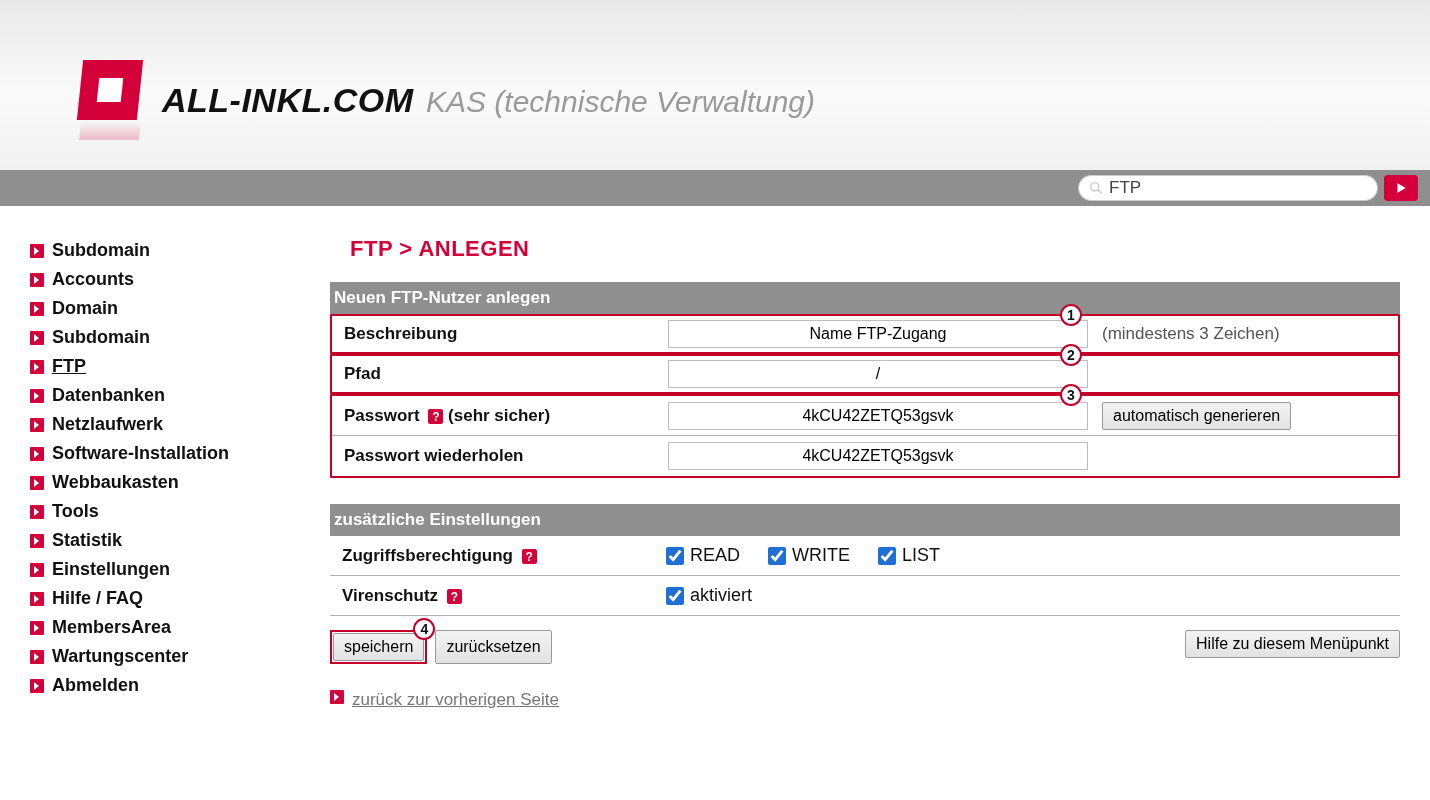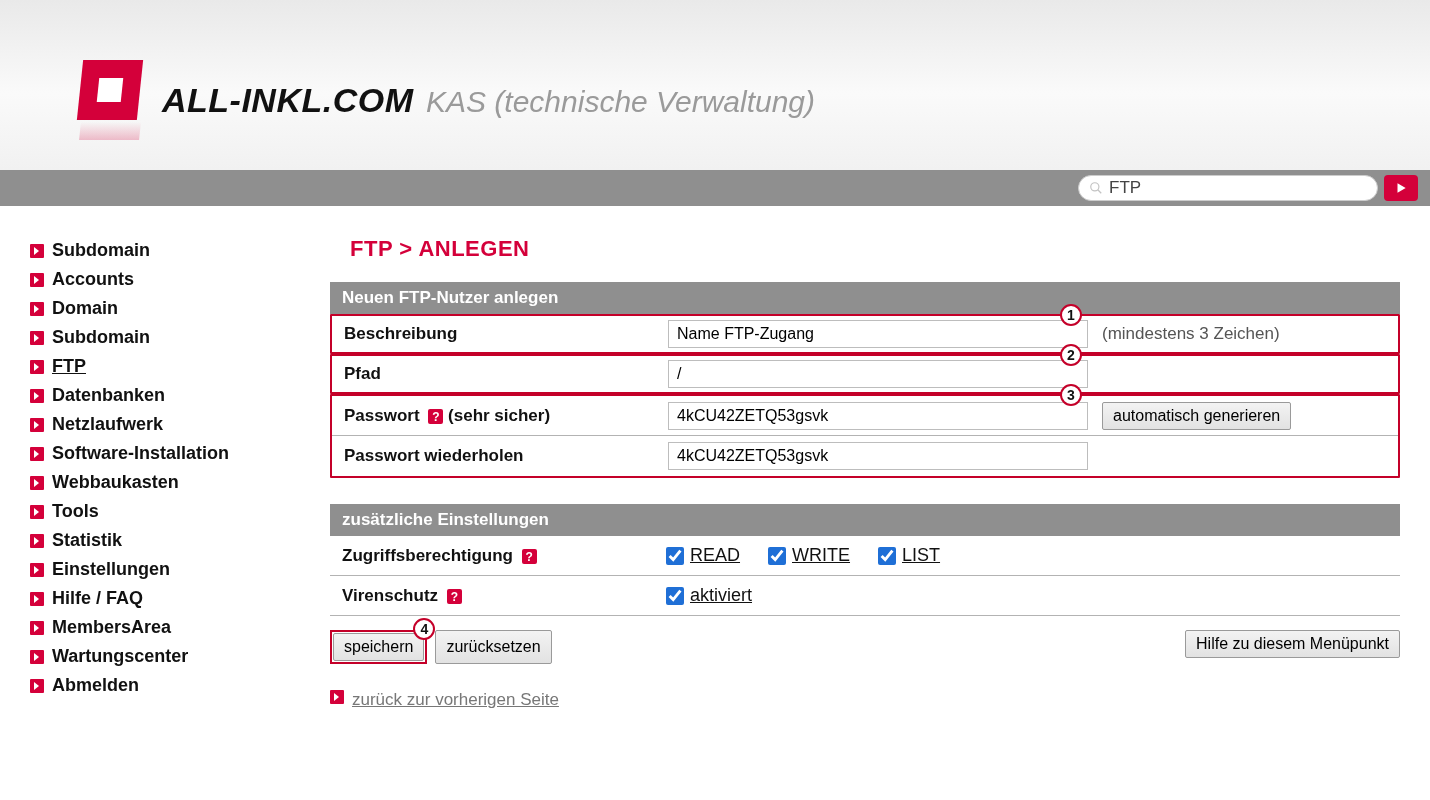--- a/index.html
+++ b/index.html
@@ -43,28 +43,28 @@
   .sidebar { width: 260px; flex: 0 0 260px; }
   .sidebar ul { list-style:none; }
   .sidebar li { padding: 4px 0; font-size:18px; font-weight:700; color:#111; display:flex; align-items:center; gap:8px; cursor:pointer;}
   .sidebar li.active span.lbl { text-decoration:underline; }
   .nav-icon { width:14px; height:14px; background:#d4003a; border-radius:1px; position:relative; display:inline-block; flex:0 0 auto;}
   .nav-icon::after{ content:""; position:absolute; left:4px; top:3px; width:0; height:0;
     border-left:5px solid #fff; border-top:4px solid transparent; border-bottom:4px solid transparent; }
 
   .main { flex:1; }
   .page-title { color:#d4003a; font-weight:800; font-size:22px; margin-bottom: 20px; letter-spacing:0.5px;margin-left:20px;}
-  .panel-head { background:#8f8f8f; color:#fff; font-weight:700; padding:6px 12px; font-size:17px; }
+  .panel-head { background:#8f8f8f; color:#fff; font-weight:700; padding:6px 4px; font-size:17px; }
   .panel-row { display:flex; border-bottom:1px solid #b3b3b3; align-items:center; min-height:40px; position:relative;}
   .panel-label { width: 330px; flex:0 0 330px; font-size:17px; font-weight:700; padding:6px 12px; }
   .panel-ctrl { flex:1; display:flex; align-items:center; gap:14px; padding:4px 6px; }
-  .txt { width: 420px; height:28px; border:1px solid #bdbdbd; font-size:16px; padding: 2px 8px; background:#fff; }
+  .txt { width: 420px; height:28px; border:1px solid #bdbdbd; font-size:16px; padding: 2px 8px; background:#fff;text-align:center; }
   .hint { font-size:17px; color:#555; }
   .btn { background: linear-gradient(#f3f3f3,#e2e2e2); border:1px solid #9a9a9a; padding:4px 10px; font-size:16px; cursor:pointer; border-radius:2px;}
-  .chk-row { display:flex; gap:28px; align-items:flex-end; font-size:18px;text-decoration:underline; }
+  .chk-row { display:flex; gap:28px; align-items:flex-end; font-size:18px; }
   .chk-row label { display:flex; align-items:center; gap:6px; }
   .chk-row input[type=checkbox]{ width:18px; height:18px; accent-color:#1f6fd6; }
 
   .help-icon { display:inline-flex; width:15px; height:15px; background:#d4003a; color:#fff;
     font-size:12px; font-weight:bold; align-items:center; justify-content:center; border-radius:2px; margin-left:4px;}
   .actions-row { display:flex; justify-content:space-between; align-items:flex-start; margin-top: 0; position:relative;}
   .left-actions { display:flex; gap:8px; position:relative;}
   .backlink { display:flex; align-items:flex-start; gap:8px; margin-top: 26px; }
   .backlink a { color:#777; text-decoration:underline; font-size:17px;}
   .backlink .nav-icon::after{ border-left-color:#fff;}

